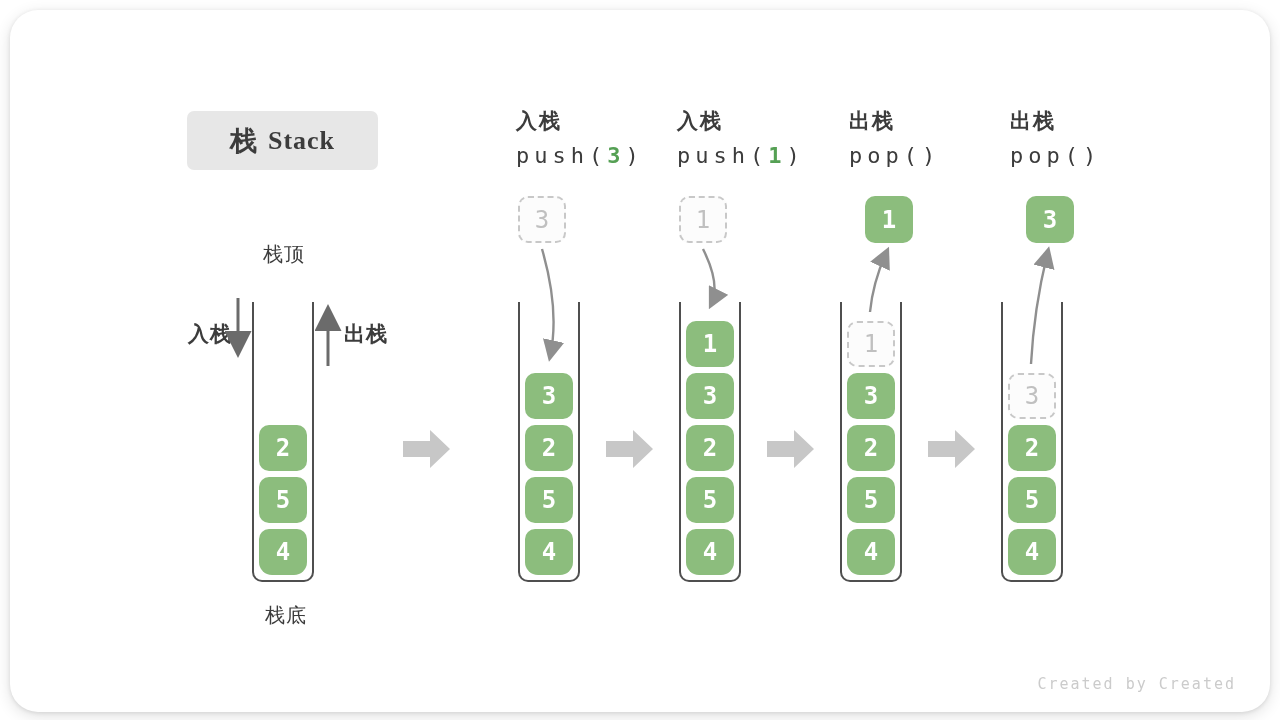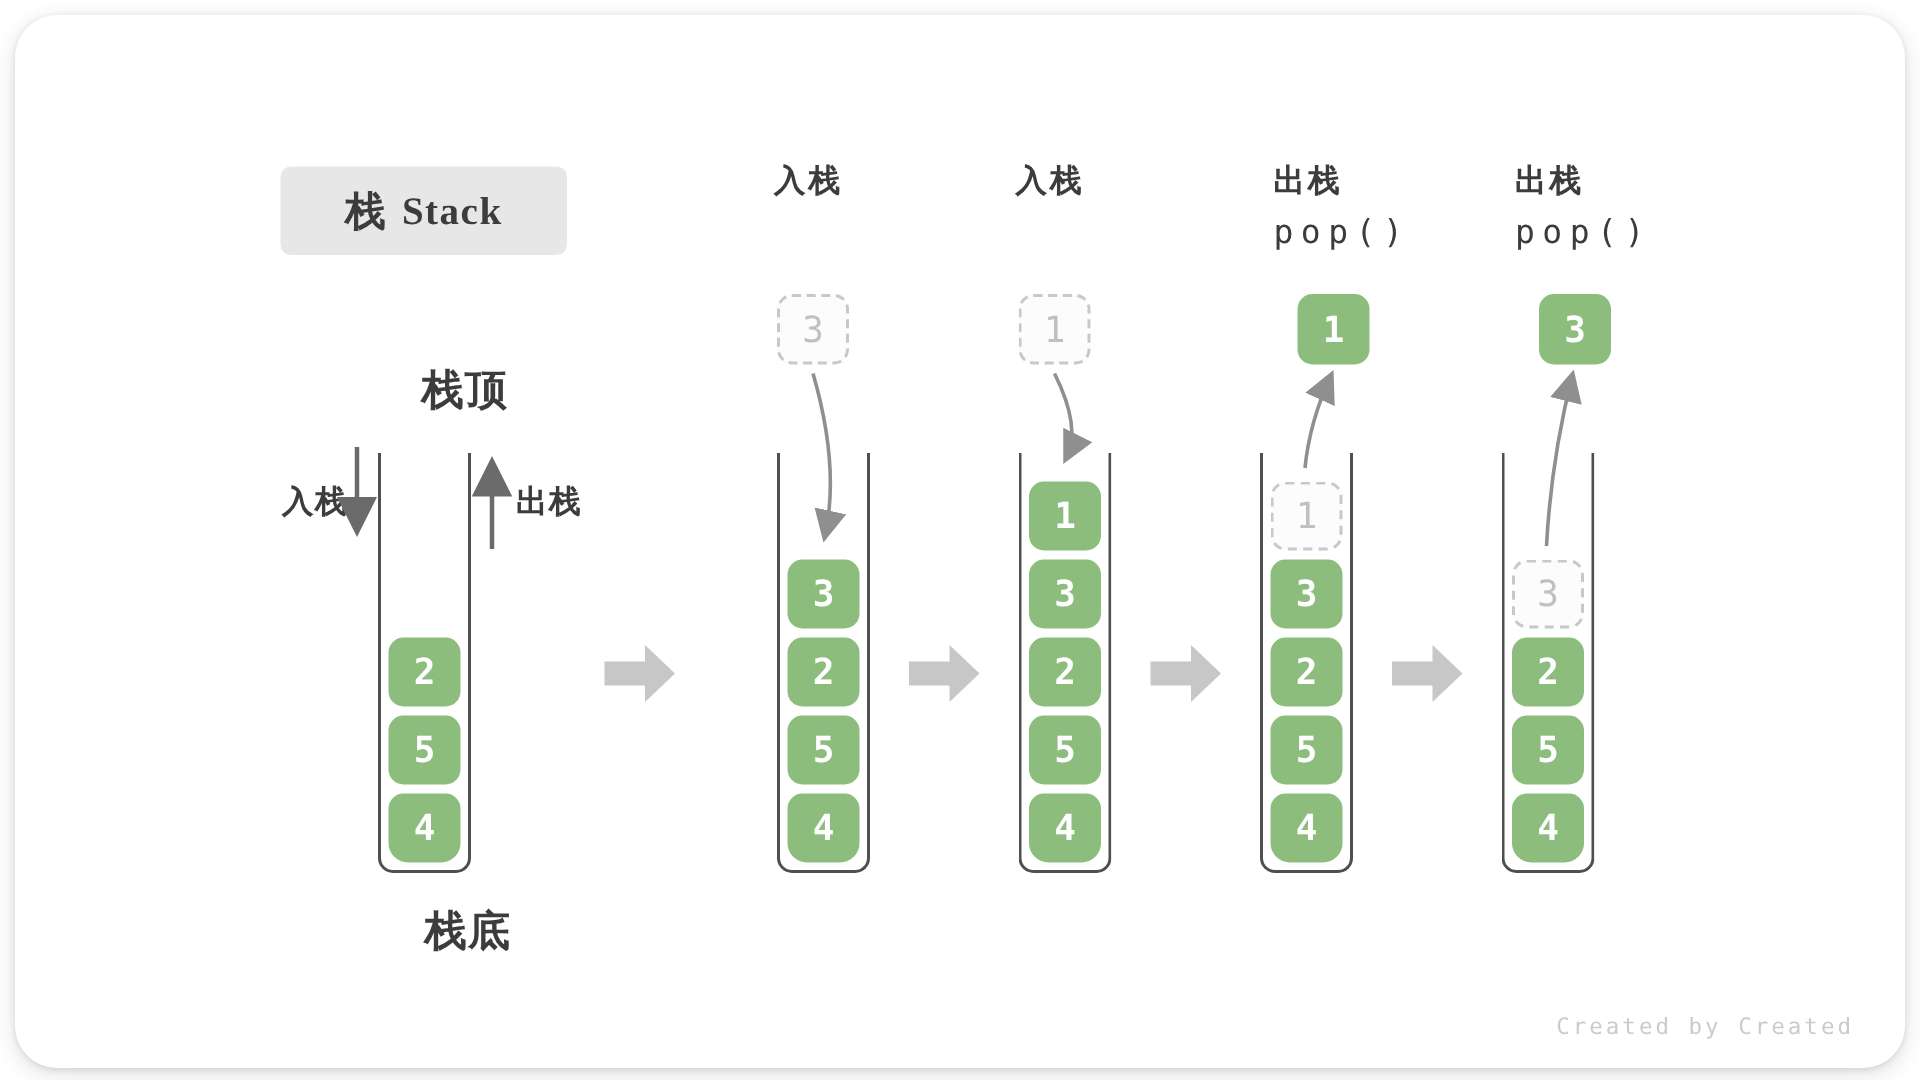--- a/index.html
+++ b/index.html
@@ -15,22 +15,22 @@
         background:#fff;border-radius:28px;
         box-shadow:0 1px 4px rgba(0,0,0,.10),0 4px 16px rgba(0,0,0,.12);}
   
   .title-box{position:absolute;left:187px;top:111px;width:191px;height:59px;
         background:var(--title-bg);border-radius:7px;display:flex;
         align-items:center;justify-content:center;gap:11px;}
   .title-zh{font-size:27px;font-weight:700;color:var(--ink);}
   .title-en{font-family:Liberation Serif, serif;font-size:26px;
         font-weight:600;color:var(--ink);letter-spacing:1px;}
   
-  .lbl{position:absolute;font-size:28px;font-weight:700;color:var(--ink);
-       width:110px;text-align:right;letter-spacing:1px;}
+  .lbl{position:absolute;font-size:20px;font-weight:400;color:var(--ink);
+       width:110px;text-align:center;letter-spacing:1px;}
   .side-lbl{position:absolute;font-size:21px;font-weight:700;color:var(--ink);
        letter-spacing:1px;}
   
   .tube{position:absolute;top:302px;width:62px;height:280px;background:#fff;
         border-left:2px solid var(--tube);border-right:2px solid var(--tube);
         border-bottom:2px solid var(--tube);border-radius:0 0 10px 10px;
         box-sizing:border-box;}
   
   .cell{position:absolute;width:48px;height:46px;border-radius:10px;
         display:flex;align-items:center;justify-content:center;
@@ -75,29 +75,31 @@
   <div class="side-lbl" style="left:188px;top:320px">入栈</div>
   <div class="side-lbl" style="left:344px;top:320px">出栈</div>
 
   <div id="diagram">
       <div class="tube" style="left: 252px;"></div>
       <div class="cell fill" style="left: 259px; top: 425px;">2</div>
       <div class="cell fill" style="left: 259px; top: 477px;">5</div>
       <div class="cell fill bottom" style="left: 259px; top: 529px;">4</div>
       <div class="hdr" style="left: 516px;">
         <div class="hdr-zh">入栈</div>
+        <div class="hdr-code"><span>push(</span><span class="code-arg">3</span><span>)</span></div>
       </div>
       <div class="cell ghost floating" style="left: 518px; top: 196px;">3</div>
       <div class="tube" style="left: 518px;"></div>
       <div class="cell fill" style="left: 525px; top: 373px;">3</div>
       <div class="cell fill" style="left: 525px; top: 425px;">2</div>
       <div class="cell fill" style="left: 525px; top: 477px;">5</div>
       <div class="cell fill bottom" style="left: 525px; top: 529px;">4</div>
       <div class="hdr" style="left: 677px;">
         <div class="hdr-zh">入栈</div>
+        <div class="hdr-code"><span>push(</span><span class="code-arg">1</span><span>)</span></div>
       </div>
       <div class="cell ghost floating" style="left: 679px; top: 196px;">1</div>
       <div class="tube" style="left: 679px;"></div>
       <div class="cell fill" style="left: 686px; top: 321px;">1</div>
       <div class="cell fill" style="left: 686px; top: 373px;">3</div>
       <div class="cell fill" style="left: 686px; top: 425px;">2</div>
       <div class="cell fill" style="left: 686px; top: 477px;">5</div>
       <div class="cell fill bottom" style="left: 686px; top: 529px;">4</div>
       <div class="hdr" style="left: 849px;">
         <div class="hdr-zh">出栈</div>

